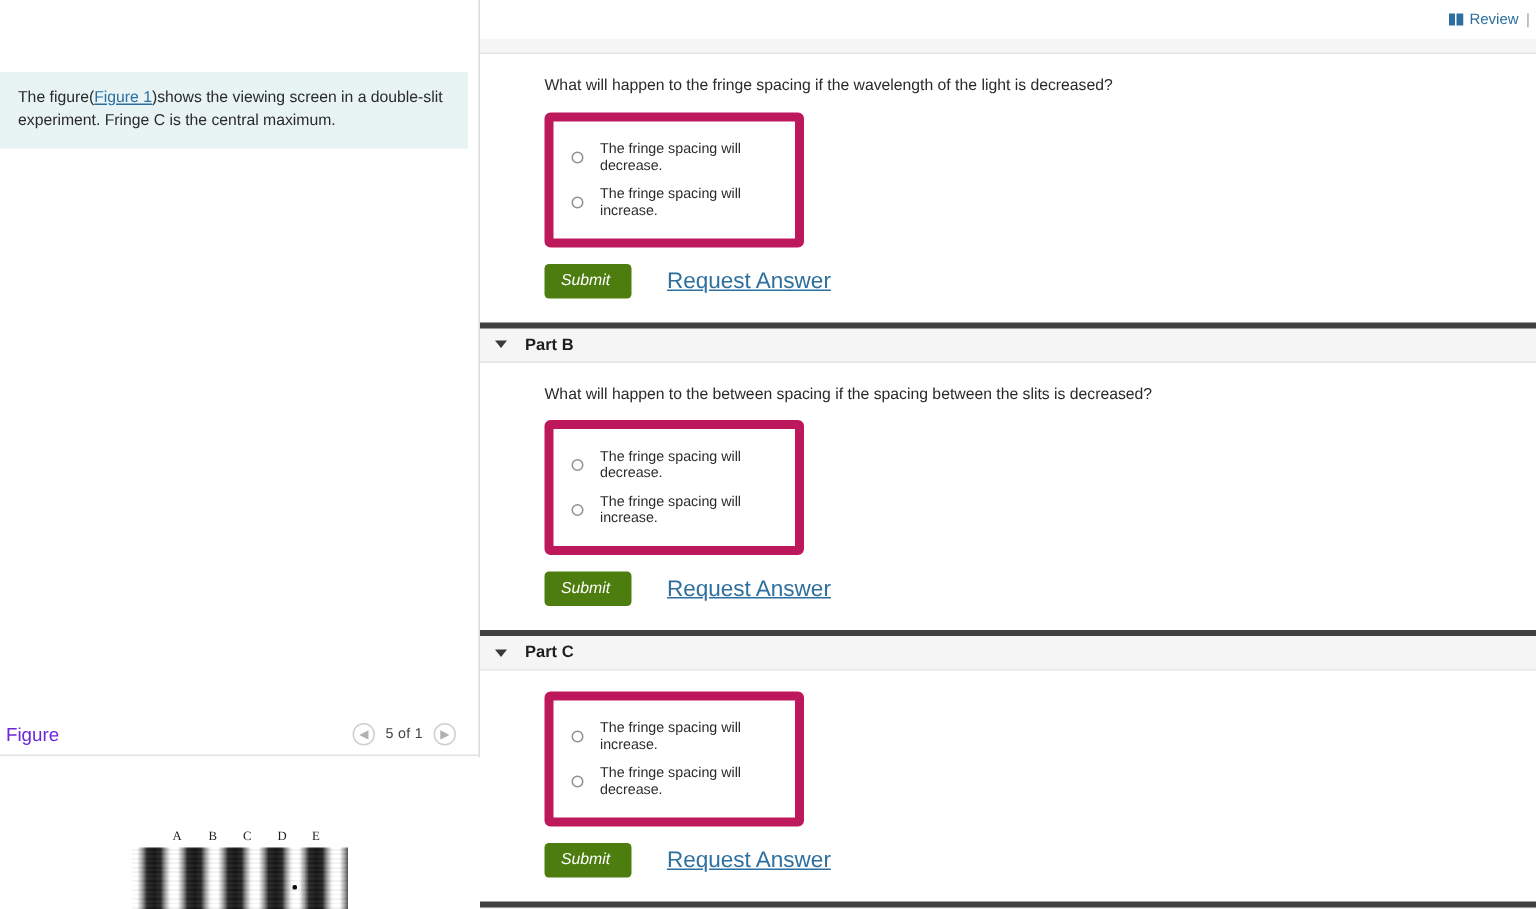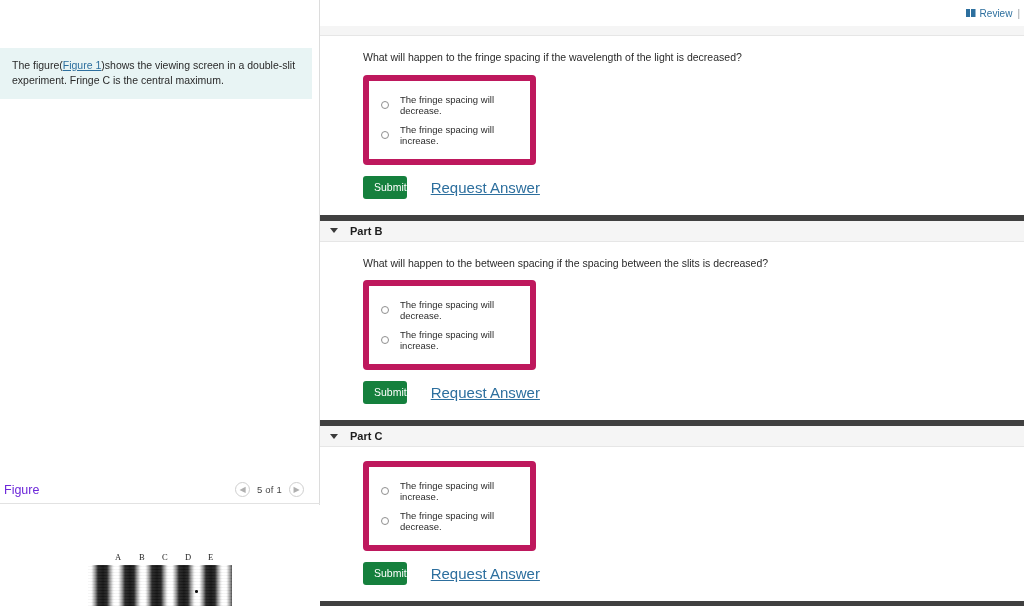--- a/index.html
+++ b/index.html
@@ -150,21 +150,21 @@
     width: 10px; height: 8px;
     display: inline-block;
     background:
       linear-gradient(#2d6f9e,#2d6f9e) 0 0/4px 8px no-repeat,
       linear-gradient(#2d6f9e,#2d6f9e) 5.5px 0/4.5px 8px no-repeat;
   }
   .review-sep { color: #9aa0a4; font-size: 10px; margin-left: 5px; }
 
   .part-header {
     background: #f5f5f5;
-    border-top: 6px solid #404040;
+    border-top: 4px solid #404040;
     border-bottom: 1px solid #e6e6e6;
     height: 27px;
     display: flex;
     align-items: center;
     padding-left: 10px;
   }
   .part-header.headless {
     border-top: none;
   }
   .caret {
@@ -211,28 +211,29 @@
     margin-right: 11px;
   }
   .choice-label { font-size: 9.5px; color: #2b2b2b; }
 
   .actions {
     display: flex;
     align-items: center;
     margin-top: 11px;
   }
   .submit-btn {
-    background: #15803d;
+    background: #4d7c0f;
     color: #fff;
     border: none;
     border-radius: 3px;
     font-size: 10.5px;
     font-family: "Liberation Sans", sans-serif;
-    padding: 5px 0 6px 11px;
-    cursor: pointer;
+    padding: 5px 14px 6px 11px;
+    cursor: pointer;
+    font-style: italic;
   }
   .request-link {
     margin-left: 24px;
     font-size: 15px;
     color: #2d6f9e;
     text-decoration: underline;
     cursor: pointer;
   }
 </style>
 </head>

